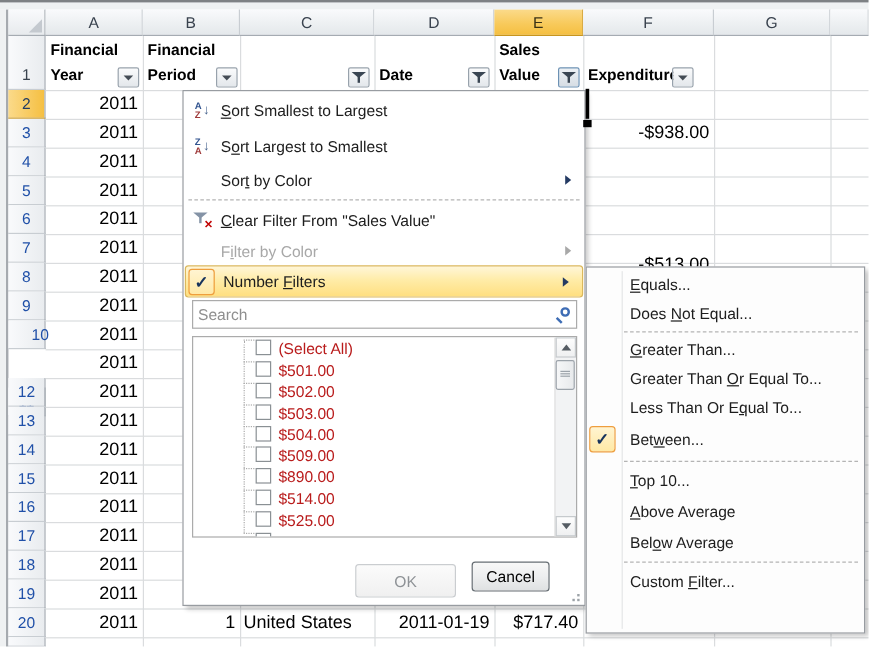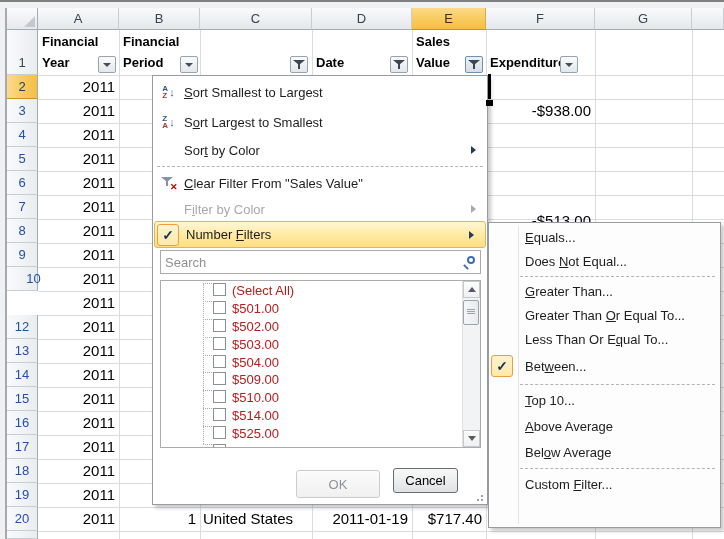--- a/index.html
+++ b/index.html
@@ -354,21 +354,21 @@
         <div class="li">
           <div class="cb"></div>
           <span class="vtext">$504.00</span>
         </div>
         <div class="li">
           <div class="cb"></div>
           <span class="vtext">$509.00</span>
         </div>
         <div class="li">
           <div class="cb"></div>
-          <span class="vtext">$510.00</span>
+          <span class="vtext">$890.00</span>
         </div>
         <div class="li">
           <div class="cb"></div>
           <span class="vtext">$514.00</span>
         </div>
         <div class="li">
           <div class="cb"></div>
           <span class="vtext">$525.00</span>
         </div>
         <div class="li">

